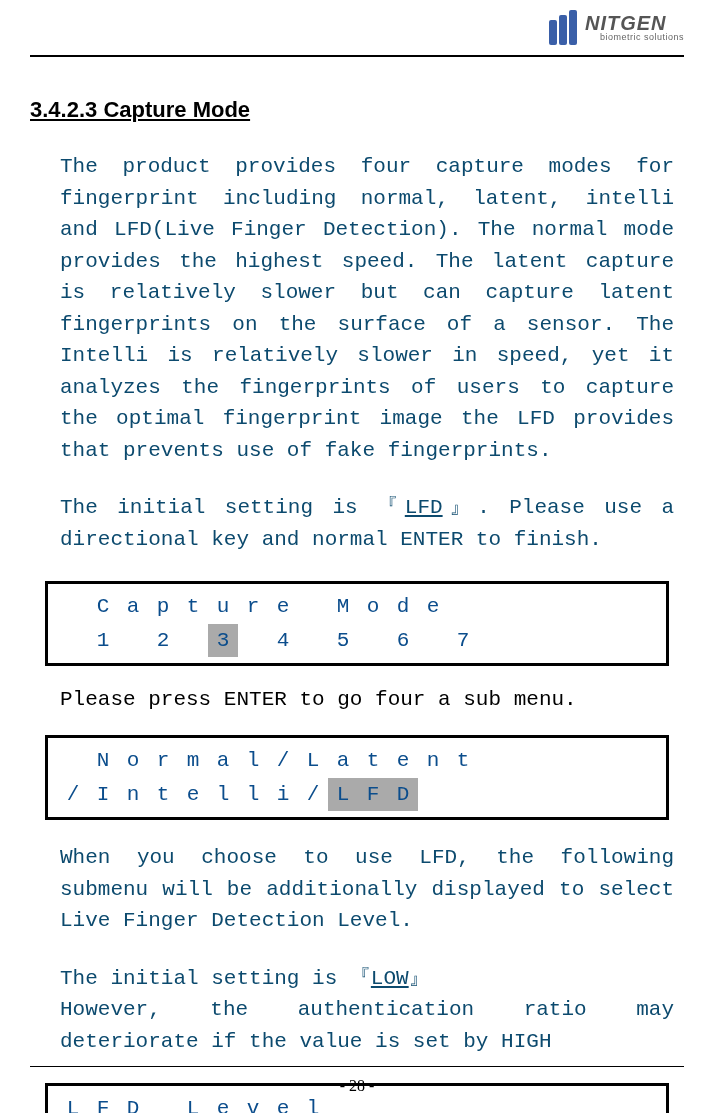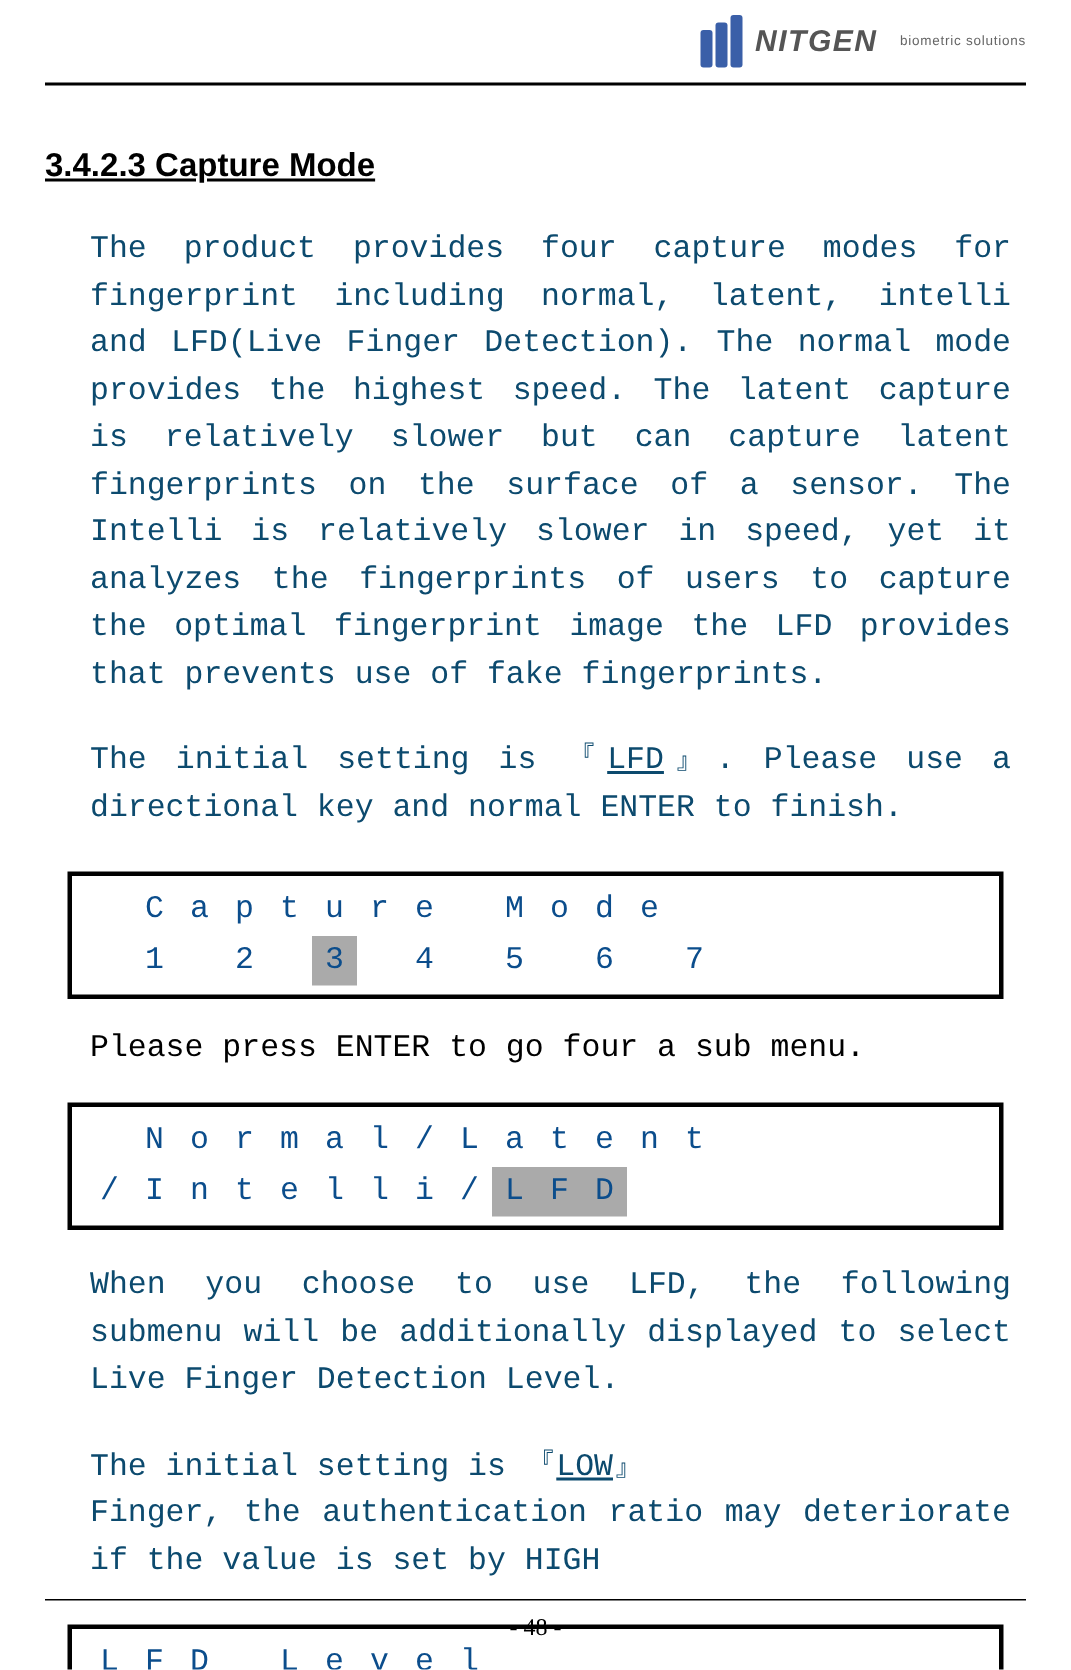--- a/index.html
+++ b/index.html
@@ -32,23 +32,22 @@
     }
     .bar {
       width: 8px;
       border-radius: 2px;
     }
     .bar1 { height: 25px; background: #3a5fa8; }
     .bar2 { height: 30px; background: #3a5fa8; }
     .bar3 { height: 35px; background: #3a5fa8; }
     .logo-text {
       display: flex;
-      flex-direction: row;
+      flex-direction: column;
       line-height: 1;
-      align-items: center;
     }
     .logo-main {
       font-weight: bold;
       font-size: 20px;
       font-style: italic;
       color: #555;
       letter-spacing: 1px;
     }
     .logo-sub {
       font-size: 9px;
@@ -166,25 +165,25 @@
 
   <div class="lcd-box">
     <div class="lcd-row" id="lcd2-row1"><span class="cell">&nbsp;</span><span class="cell">N</span><span class="cell">o</span><span class="cell">r</span><span class="cell">m</span><span class="cell">a</span><span class="cell">l</span><span class="cell">/</span><span class="cell">L</span><span class="cell">a</span><span class="cell">t</span><span class="cell">e</span><span class="cell">n</span><span class="cell">t</span><span class="cell">&nbsp;</span><span class="cell">&nbsp;</span></div>
     <div class="lcd-row" id="lcd2-row2"><span class="cell">/</span><span class="cell">I</span><span class="cell">n</span><span class="cell">t</span><span class="cell">e</span><span class="cell">l</span><span class="cell">l</span><span class="cell">i</span><span class="cell">/</span><span class="cell sel">L</span><span class="cell sel">F</span><span class="cell sel">D</span><span class="cell">&nbsp;</span><span class="cell">&nbsp;</span><span class="cell">&nbsp;</span><span class="cell">&nbsp;</span></div>
   </div>
 
   <div class="body-text">When you choose to use LFD, the following submenu will be additionally displayed to select Live Finger Detection Level.</div>
 
   <div class="body-text" style="margin-bottom:26px;">
     <span>The initial setting is 『</span><span class="emph">LOW</span><span>』</span><br>
-    <span>Finger, the authentication ratio may deteriorate if the value is set by HIGH</span>
+    <span>However, the authentication ratio may deteriorate if the value is set by HIGH</span>
   </div>
 
   <div class="lcd-box">
     <div class="lcd-row" id="lcd3-row1"><span class="cell">L</span><span class="cell">F</span><span class="cell">D</span><span class="cell">&nbsp;</span><span class="cell">L</span><span class="cell">e</span><span class="cell">v</span><span class="cell">e</span><span class="cell">l</span><span class="cell">&nbsp;</span><span class="cell">&nbsp;</span><span class="cell">&nbsp;</span><span class="cell">&nbsp;</span><span class="cell">&nbsp;</span><span class="cell">&nbsp;</span><span class="cell">&nbsp;</span></div>
 
   </div>
 </div>
 
 <div class="footer">
   <hr class="hr-bottom">
-  <div class="page-num">- 48 -</div>
+  <div class="page-num">- 28 -</div>
 </div>
 
 </body></html>

